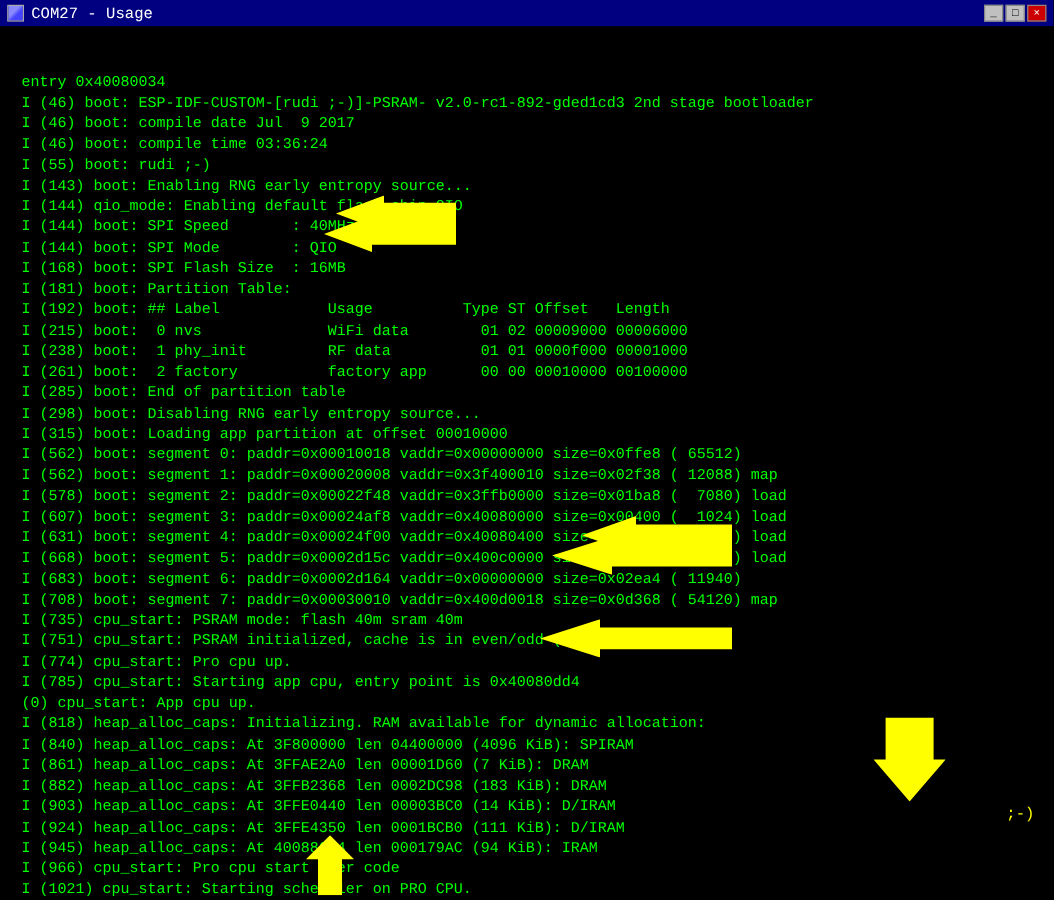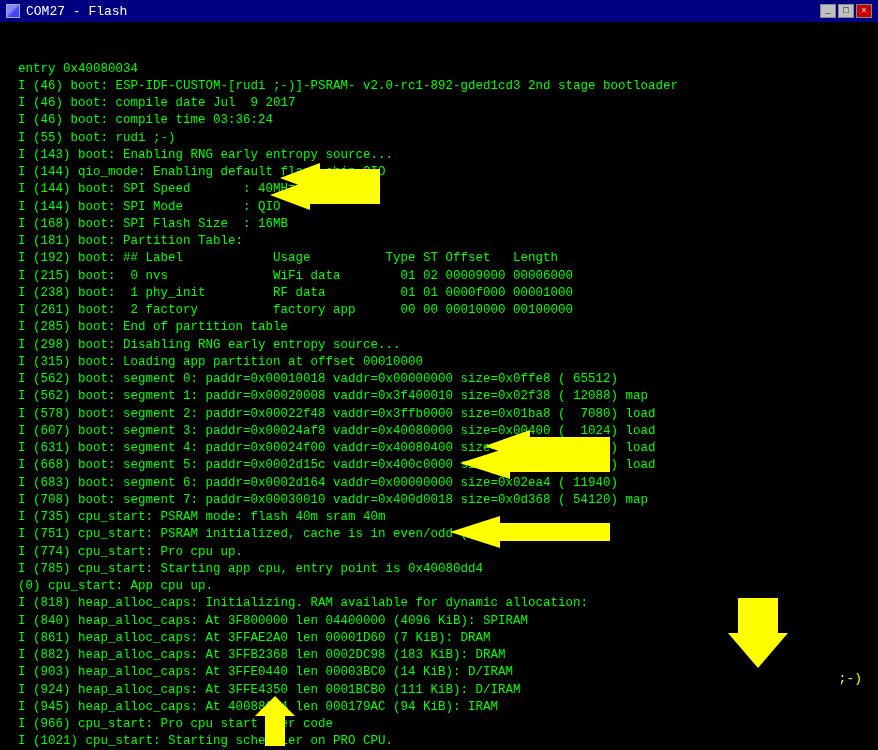--- a/index.html
+++ b/index.html
@@ -73,21 +73,21 @@
     }
   </style>
 </head>
 <body>
 
 <div>
 
   <div class="title-bar">
     <div class="title-bar-left">
       <div class="title-bar-icon" style="background:linear-gradient(135deg,#88f 40%,#44f 60%);border:1px solid #aaa;"></div>
-      <span>COM27 - Flash</span>
+      <span>COM27 - Usage</span>
     </div>
     <div class="title-bar-buttons">
       <div class="tb-btn">_</div>
       <div class="tb-btn">□</div>
       <div class="tb-btn" style="background:#c00;color:#fff;">×</div>
     </div>
   </div>
 
   <div class="term-wrapper">
     <div class="terminal" id="terminal-content">

